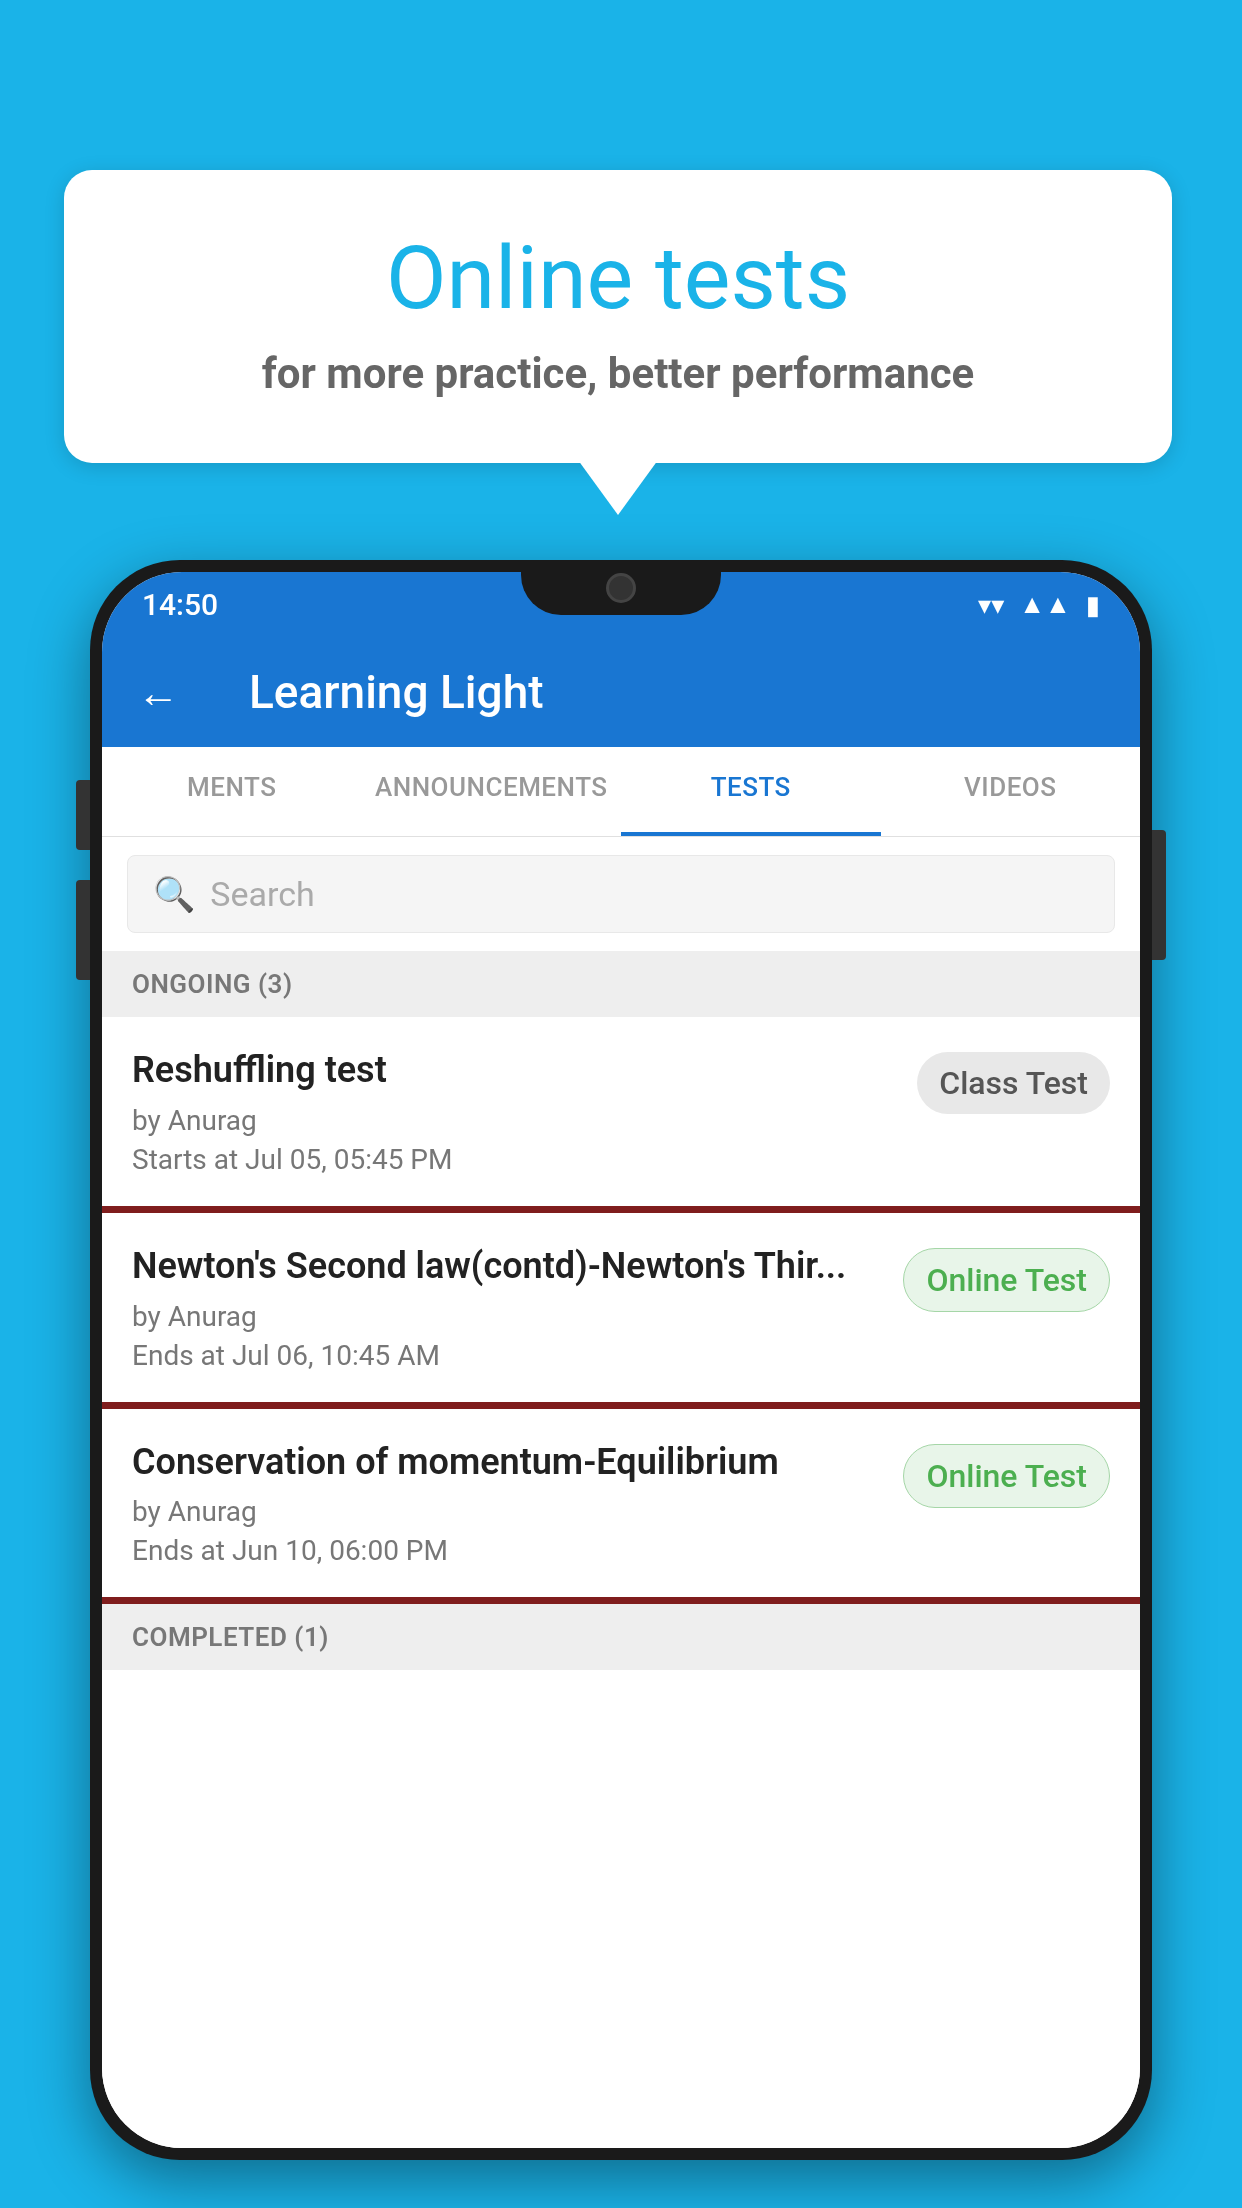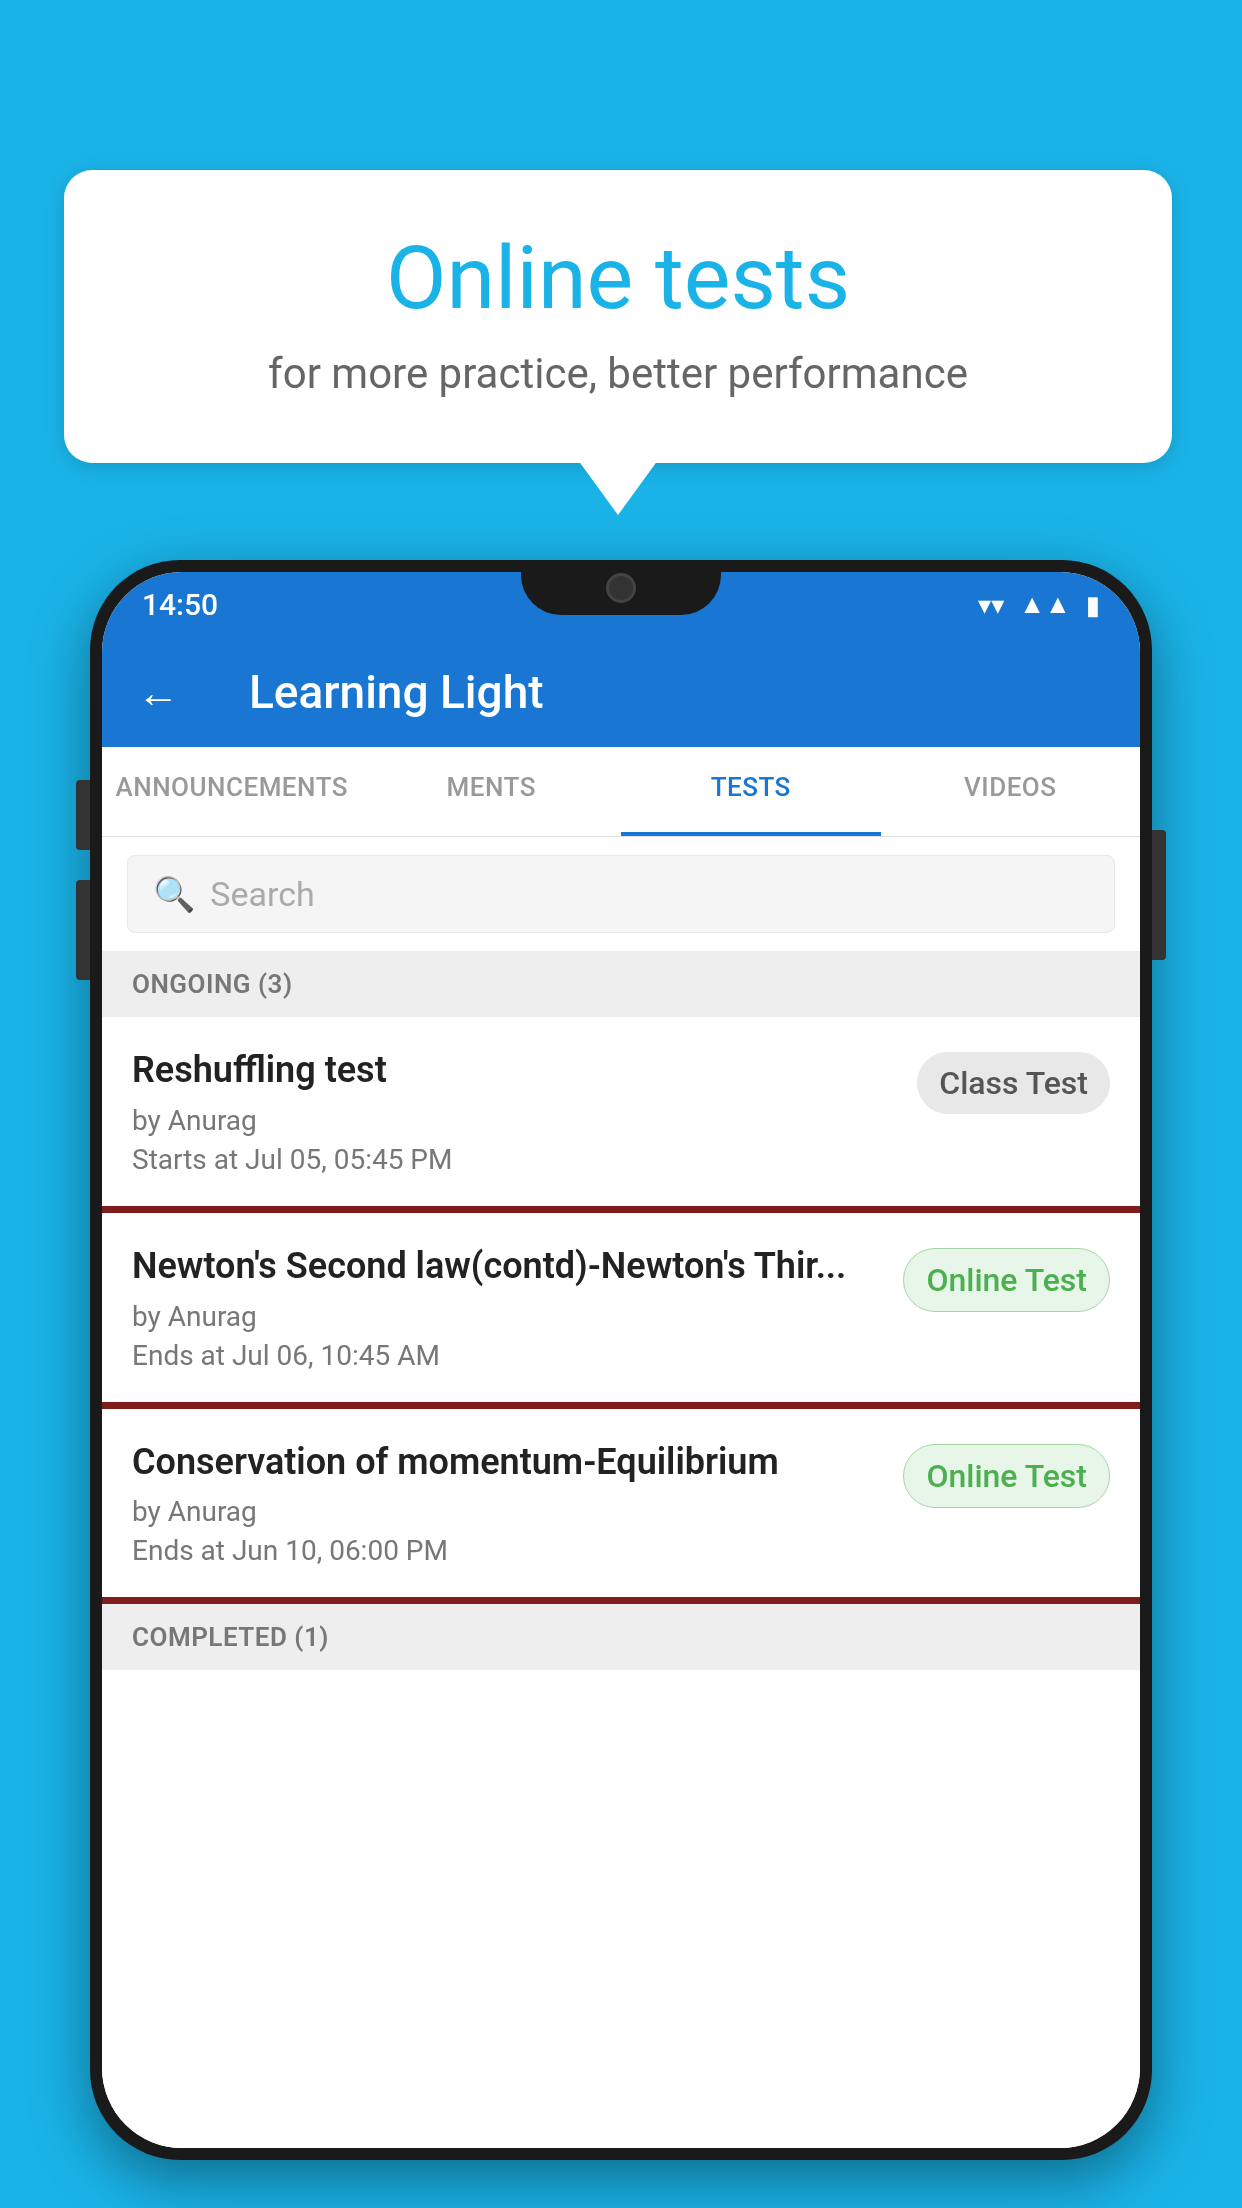--- a/index.html
+++ b/index.html
@@ -43,21 +43,21 @@
       font-size: 88px;
       color: #1ab3e8;
       font-weight: 400;
       line-height: 1.1;
       margin-bottom: 22px;
     }
 
     .speech-bubble-subtitle {
       font-size: 42px;
       color: #666;
-      font-weight: 400;
+      font-weight: 700;
     }
 
     
     .phone-container {
       position: absolute;
       top: 560px;
       left: 90px;
       right: 90px;
       bottom: 0;
     }
@@ -368,24 +368,24 @@
         </div>
       </div>
 
       <div class="app-bar">
         <span class="back-arrow">←</span>
         <span class="app-bar-title">Learning Light</span>
       </div>
 
       <div class="tab-bar">
         <div class="tab-item">
+          <span>MENTS</span>
+        </div>
+        <div class="tab-item">
           <span>ANNOUNCEMENTS</span>
-        </div>
-        <div class="tab-item">
-          <span>MENTS</span>
         </div>
         <div class="tab-item active">
           <span>TESTS</span>
         </div>
         <div class="tab-item">
           <span>VIDEOS</span>
         </div>
       </div>
 
       <div class="search-container">

